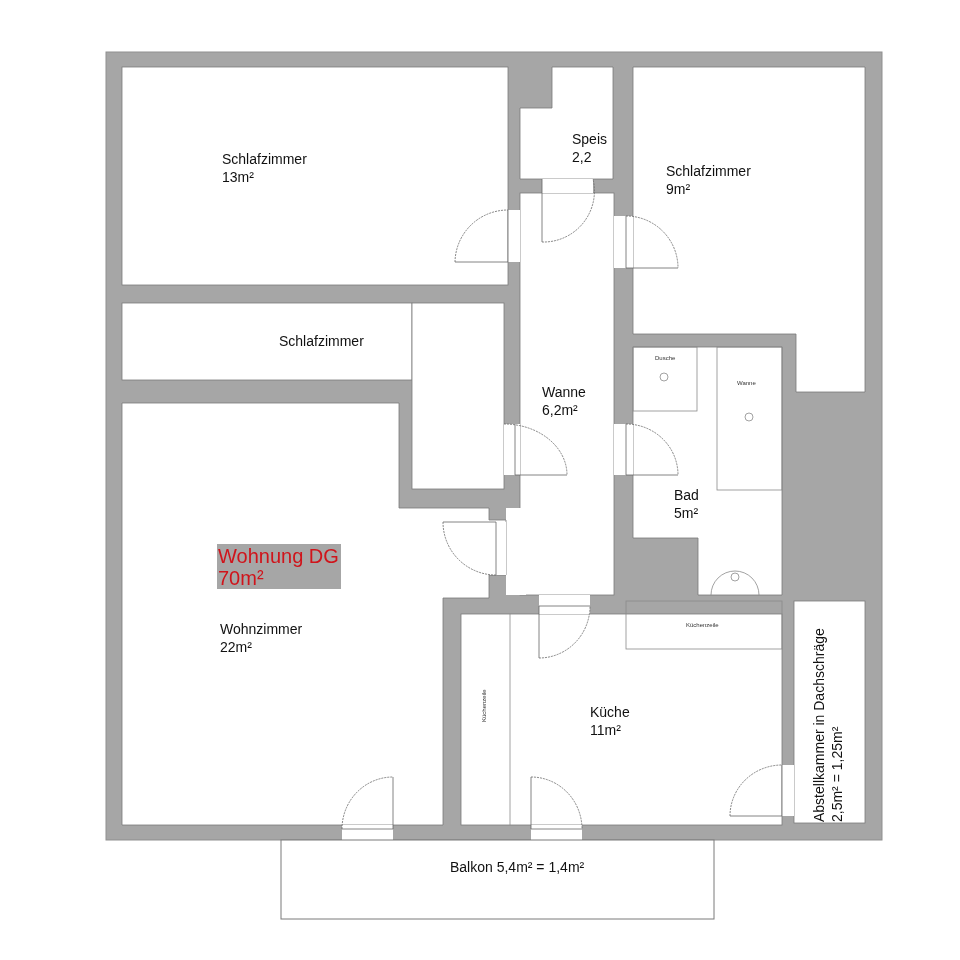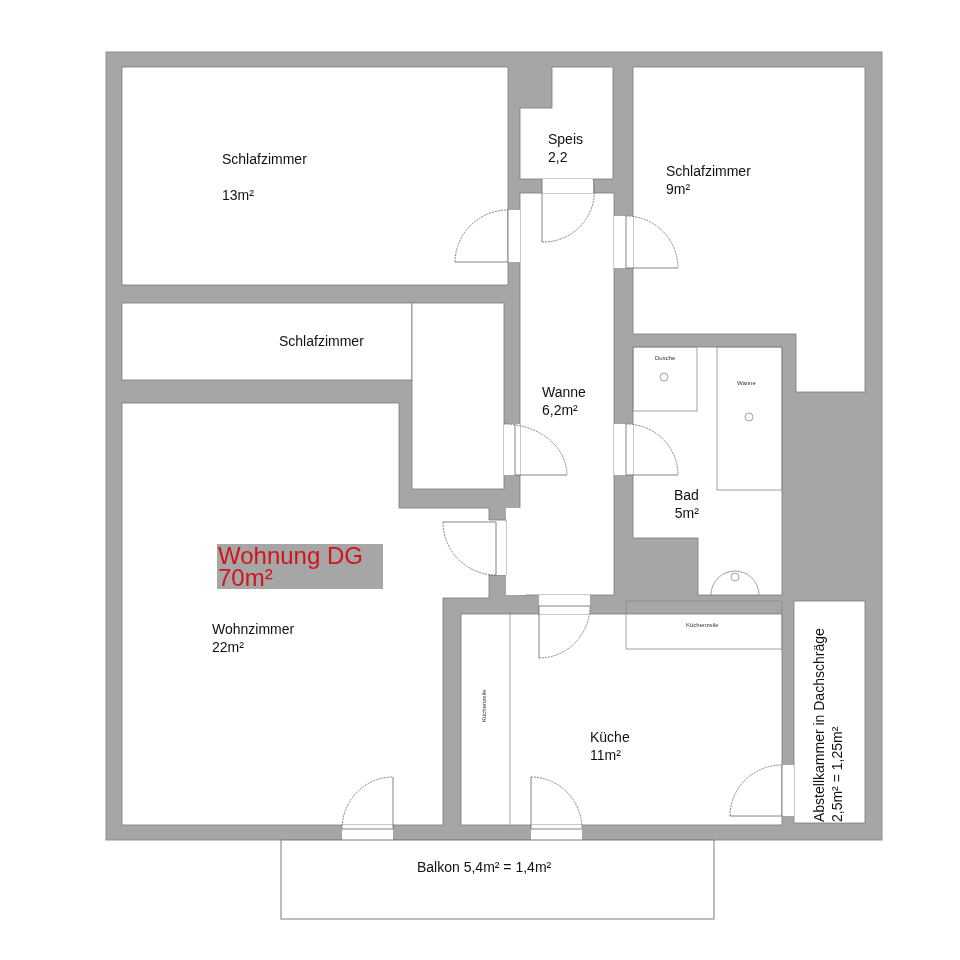--- a/index.html
+++ b/index.html
@@ -1,20 +1,20 @@
 <!DOCTYPE html>
 <html><head>
 <meta charset="utf-8">
 <style>
   html, body { margin: 0; padding: 0; background: #ffffff; }
   body { width: 960px; height: 960px; position: relative; overflow: hidden; font-family: "Liberation Sans", sans-serif; }
   #plan { position: absolute; left: 0; top: 0; width: 960px; height: 960px; }
   .lbl { position: absolute; color: #111; font-family: "Liberation Sans", sans-serif; font-size: 14px; line-height: 18px; white-space: nowrap; }
   .tiny { position: absolute; color: #333; font-family: "Liberation Sans", sans-serif; font-size: 6px; line-height: 7px; white-space: nowrap; }
-  .highlight { position: absolute; background: #a6a6a6; color: #d0141b; font-family: "Liberation Sans", sans-serif; font-size: 24px; line-height: 22px; padding: 1px 20px 0 1px; white-space: nowrap; }
+  .highlight { position: absolute; background: #a6a6a6; color: #d0141b; font-family: "Liberation Sans", sans-serif; font-size: 20px; line-height: 22px; padding: 1px 2px 0 1px; white-space: nowrap; }
   .vert { transform-origin: left top; transform: rotate(-90deg); }
 </style>
 </head>
 <body>
 
 <svg id="plan" viewBox="0 0 960 960" xmlns="http://www.w3.org/2000/svg">
 
   <g>
     <rect x="106" y="52" width="776" height="788" fill="#a6a6a6" stroke="#8f8f8f" stroke-width="1"></rect>
   </g>
@@ -103,65 +103,65 @@
     <line x1="782" y1="765" x2="782" y2="816"></line>
     <line x1="730" y1="816" x2="782" y2="816"></line>
     <path d="M730,816 A52,51 0 0 1 782,765" fill="none" stroke-dasharray="2,1"></path>
   </g>
 
   <rect x="281" y="840" width="433" height="79" fill="#ffffff" stroke="#7a7a7a" stroke-width="1"></rect>
 </svg>
 
 <div class="lbl" style="left:222px; top:150px;">
   <div>Schlafzimmer</div>
-  <div style="margin-top:18px;">13m²</div>
+  <div style="">13m²</div>
 </div>
 
-<div class="lbl" style="left:548px; top:130px;">
+<div class="lbl" style="left:572px; top:130px;">
   <div>Speis</div>
   <div>2,2</div>
 </div>
 
 <div class="lbl" style="left:666px; top:162px;">
   <div>Schlafzimmer</div>
   <div>9m²</div>
 </div>
 
 <div class="lbl" style="left:279px; top:332px;">
   <div>Schlafzimmer</div>
 </div>
 
 <div class="lbl" style="left:542px; top:383px;">
   <div>Wanne</div>
   <div>6,2m²</div>
 </div>
 
-<div class="lbl" style="left:674px; top:486px;text-align:right;">
+<div class="lbl" style="left:674px; top:486px;">
   <div>Bad</div>
   <div>5m²</div>
 </div>
 
 <div class="highlight" style="left:217px; top:544px;">
   <div>Wohnung DG</div>
   <div>70m²</div>
 </div>
 
-<div class="lbl" style="left:212px; top:620px;">
+<div class="lbl" style="left:220px; top:620px;">
   <div>Wohnzimmer</div>
   <div>22m²</div>
 </div>
 
-<div class="lbl" style="left:590px; top:728px;">
+<div class="lbl" style="left:590px; top:703px;">
   <div>Küche</div>
   <div>11m²</div>
 </div>
 
 <div class="lbl vert" style="left:810px; top:822px;">
   <div>Abstellkammer in Dachschräge</div>
   <div>2,5m² = 1,25m²</div>
 </div>
 
-<div class="lbl" style="left:417px; top:858px;">Balkon 5,4m² = 1,4m²</div>
+<div class="lbl" style="left:450px; top:858px;">Balkon 5,4m² = 1,4m²</div>
 
 <div class="tiny" style="left:655px; top:355px;">Dusche</div>
 <div class="tiny" style="left:737px; top:380px;">Wanne</div>
 <div class="tiny" style="left:686px; top:622px;">Küchenzeile</div>
 <div class="tiny vert" style="left:481px; top:722px;">Küchenzeile</div>
 
 </body></html>

